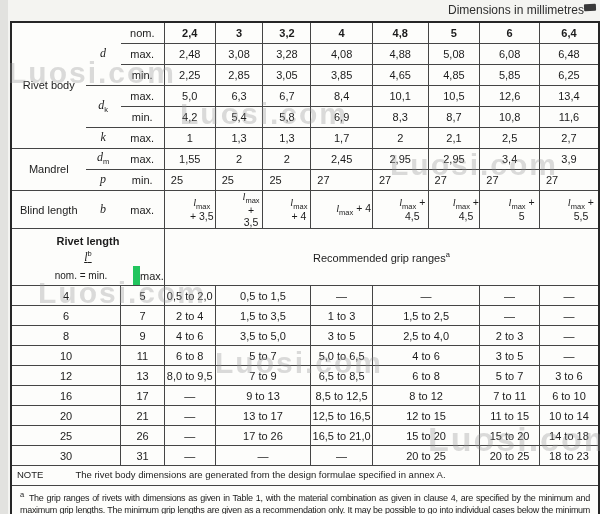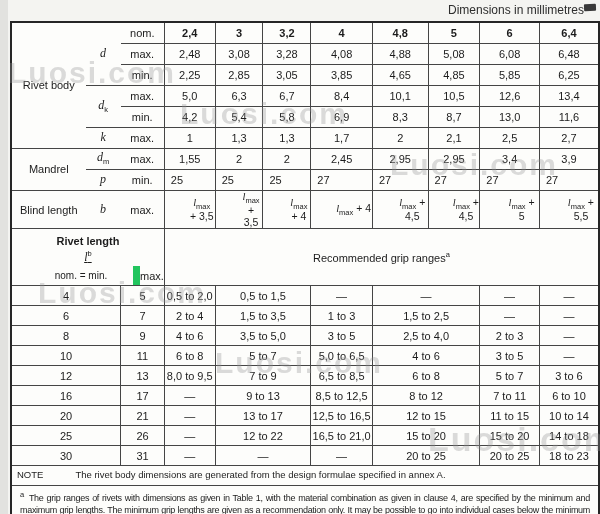--- a/index.html
+++ b/index.html
@@ -122,21 +122,21 @@
           <td class="val">13,4</td>
         </tr>
         <tr>
           <td class="lab">min.</td>
           <td class="val">4,2</td>
           <td class="val">5,4</td>
           <td class="val">5,8</td>
           <td class="val">6,9</td>
           <td class="val">8,3</td>
           <td class="val">8,7</td>
-          <td class="val">13,0</td>
+          <td class="val">10,8</td>
           <td class="val">11,6</td>
         </tr>
         <tr>
           <td class="sym" rowspan="1"><span class="it">k</span></td>
           <td class="lab">max.</td>
           <td class="val">1</td>
           <td class="val">1,3</td>
           <td class="val">1,3</td>
           <td class="val">1,7</td>
           <td class="val">2</td>
@@ -262,21 +262,21 @@
           <td class="val" colspan="2">13 to 17</td>
           <td class="val" colspan="1">12,5 to 16,5</td>
           <td class="val" colspan="2">12 to 15</td>
           <td class="val" colspan="1">11 to 15</td>
           <td class="val" colspan="1">10 to 14</td>
         </tr>
         <tr class="griprow">
           <td class="gripmin" colspan="2">25</td>
           <td class="gripmax">26</td>
           <td class="val" colspan="1">—</td>
-          <td class="val" colspan="2">12 to 22</td>
+          <td class="val" colspan="2">17 to 26</td>
           <td class="val" colspan="1">16,5 to 21,0</td>
           <td class="val" colspan="2">15 to 20</td>
           <td class="val" colspan="1">15 to 20</td>
           <td class="val" colspan="1">14 to 18</td>
         </tr>
         <tr class="griprow">
           <td class="gripmin" colspan="2">30</td>
           <td class="gripmax">31</td>
           <td class="val" colspan="1">—</td>
           <td class="val" colspan="2">—</td>

